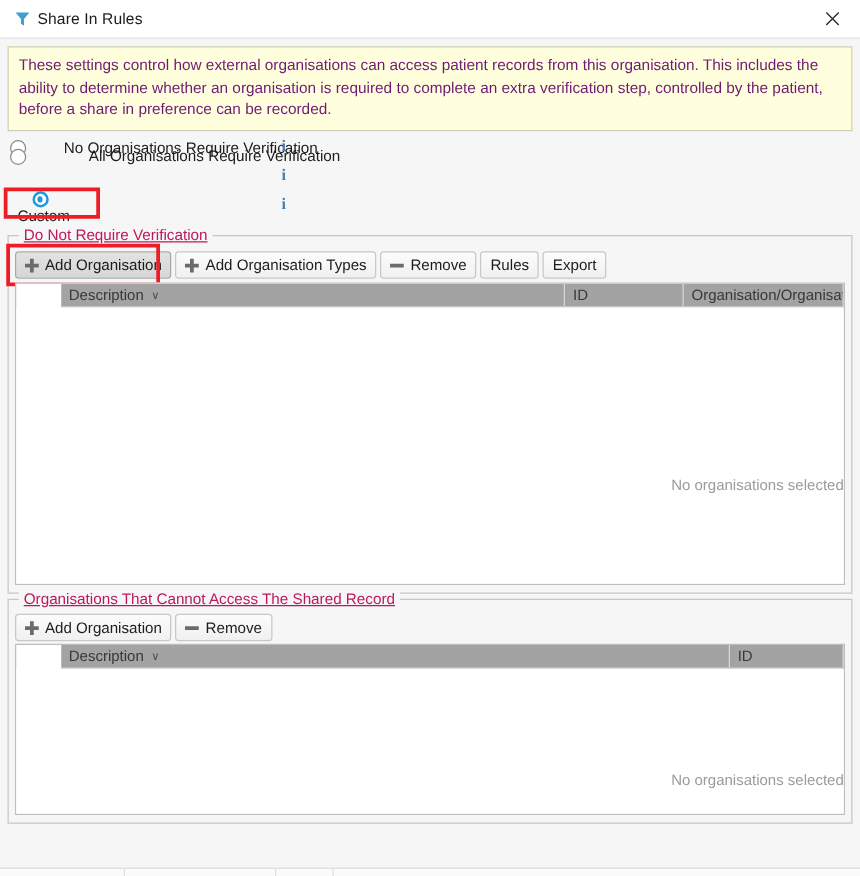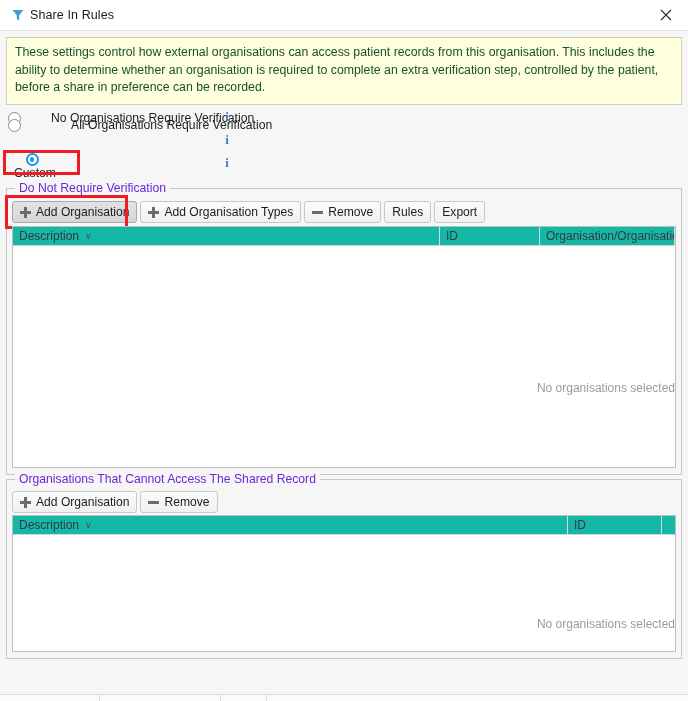--- a/index.html
+++ b/index.html
@@ -70,21 +70,21 @@
     position: absolute;
     left: 6px;
     top: 6px;
     width: 676px;
     box-sizing: border-box;
     background: #ffffdd;
     border: 1px solid #cfcfb8;
     padding: 6px 8px 7px 8px;
     font-size: 12.3px;
     line-height: 17.5px;
-    color: #14532d;
+    color: #701a75;
   }
 
   
   .radio-row {
     position: absolute;
     left: 8px;
     height: 20px;
     display: flex;
     align-items: center;
   }
@@ -145,22 +145,23 @@
     box-sizing: border-box;
     background: transparent;
   }
   .group-title {
     position: absolute;
     top: -8px;
     left: 8px;
     background: #f6f6f6;
     padding: 0 4px;
     font-size: 12.2px;
-    color: #6d28d9;
+    color: #be185d;
     white-space: nowrap;
+    text-decoration: underline;
   }
 
   
   .toolbar {
     position: absolute;
     display: flex;
     align-items: flex-end;
     gap: 3px;
   }
   .tbtn {
@@ -210,23 +211,24 @@
   .tablewrap {
     position: absolute;
     background: #ffffff;
     border: 1px solid #bdbdbd;
     box-sizing: border-box;
     overflow: hidden;
   }
   .thead {
     display: flex;
     height: 19px;
-    background: #14b8a6;
+    background: #a3a3a3;
     border-bottom: 1px solid #d4d4d4;
     box-sizing: border-box;
+    margin-left: 36px;
   }
   .th {
     display: flex;
     align-items: center;
     font-size: 12px;
     color: #36383c;
     padding-left: 6px;
     border-right: 1px solid #d8d8d8;
     box-sizing: border-box;
     white-space: nowrap;

